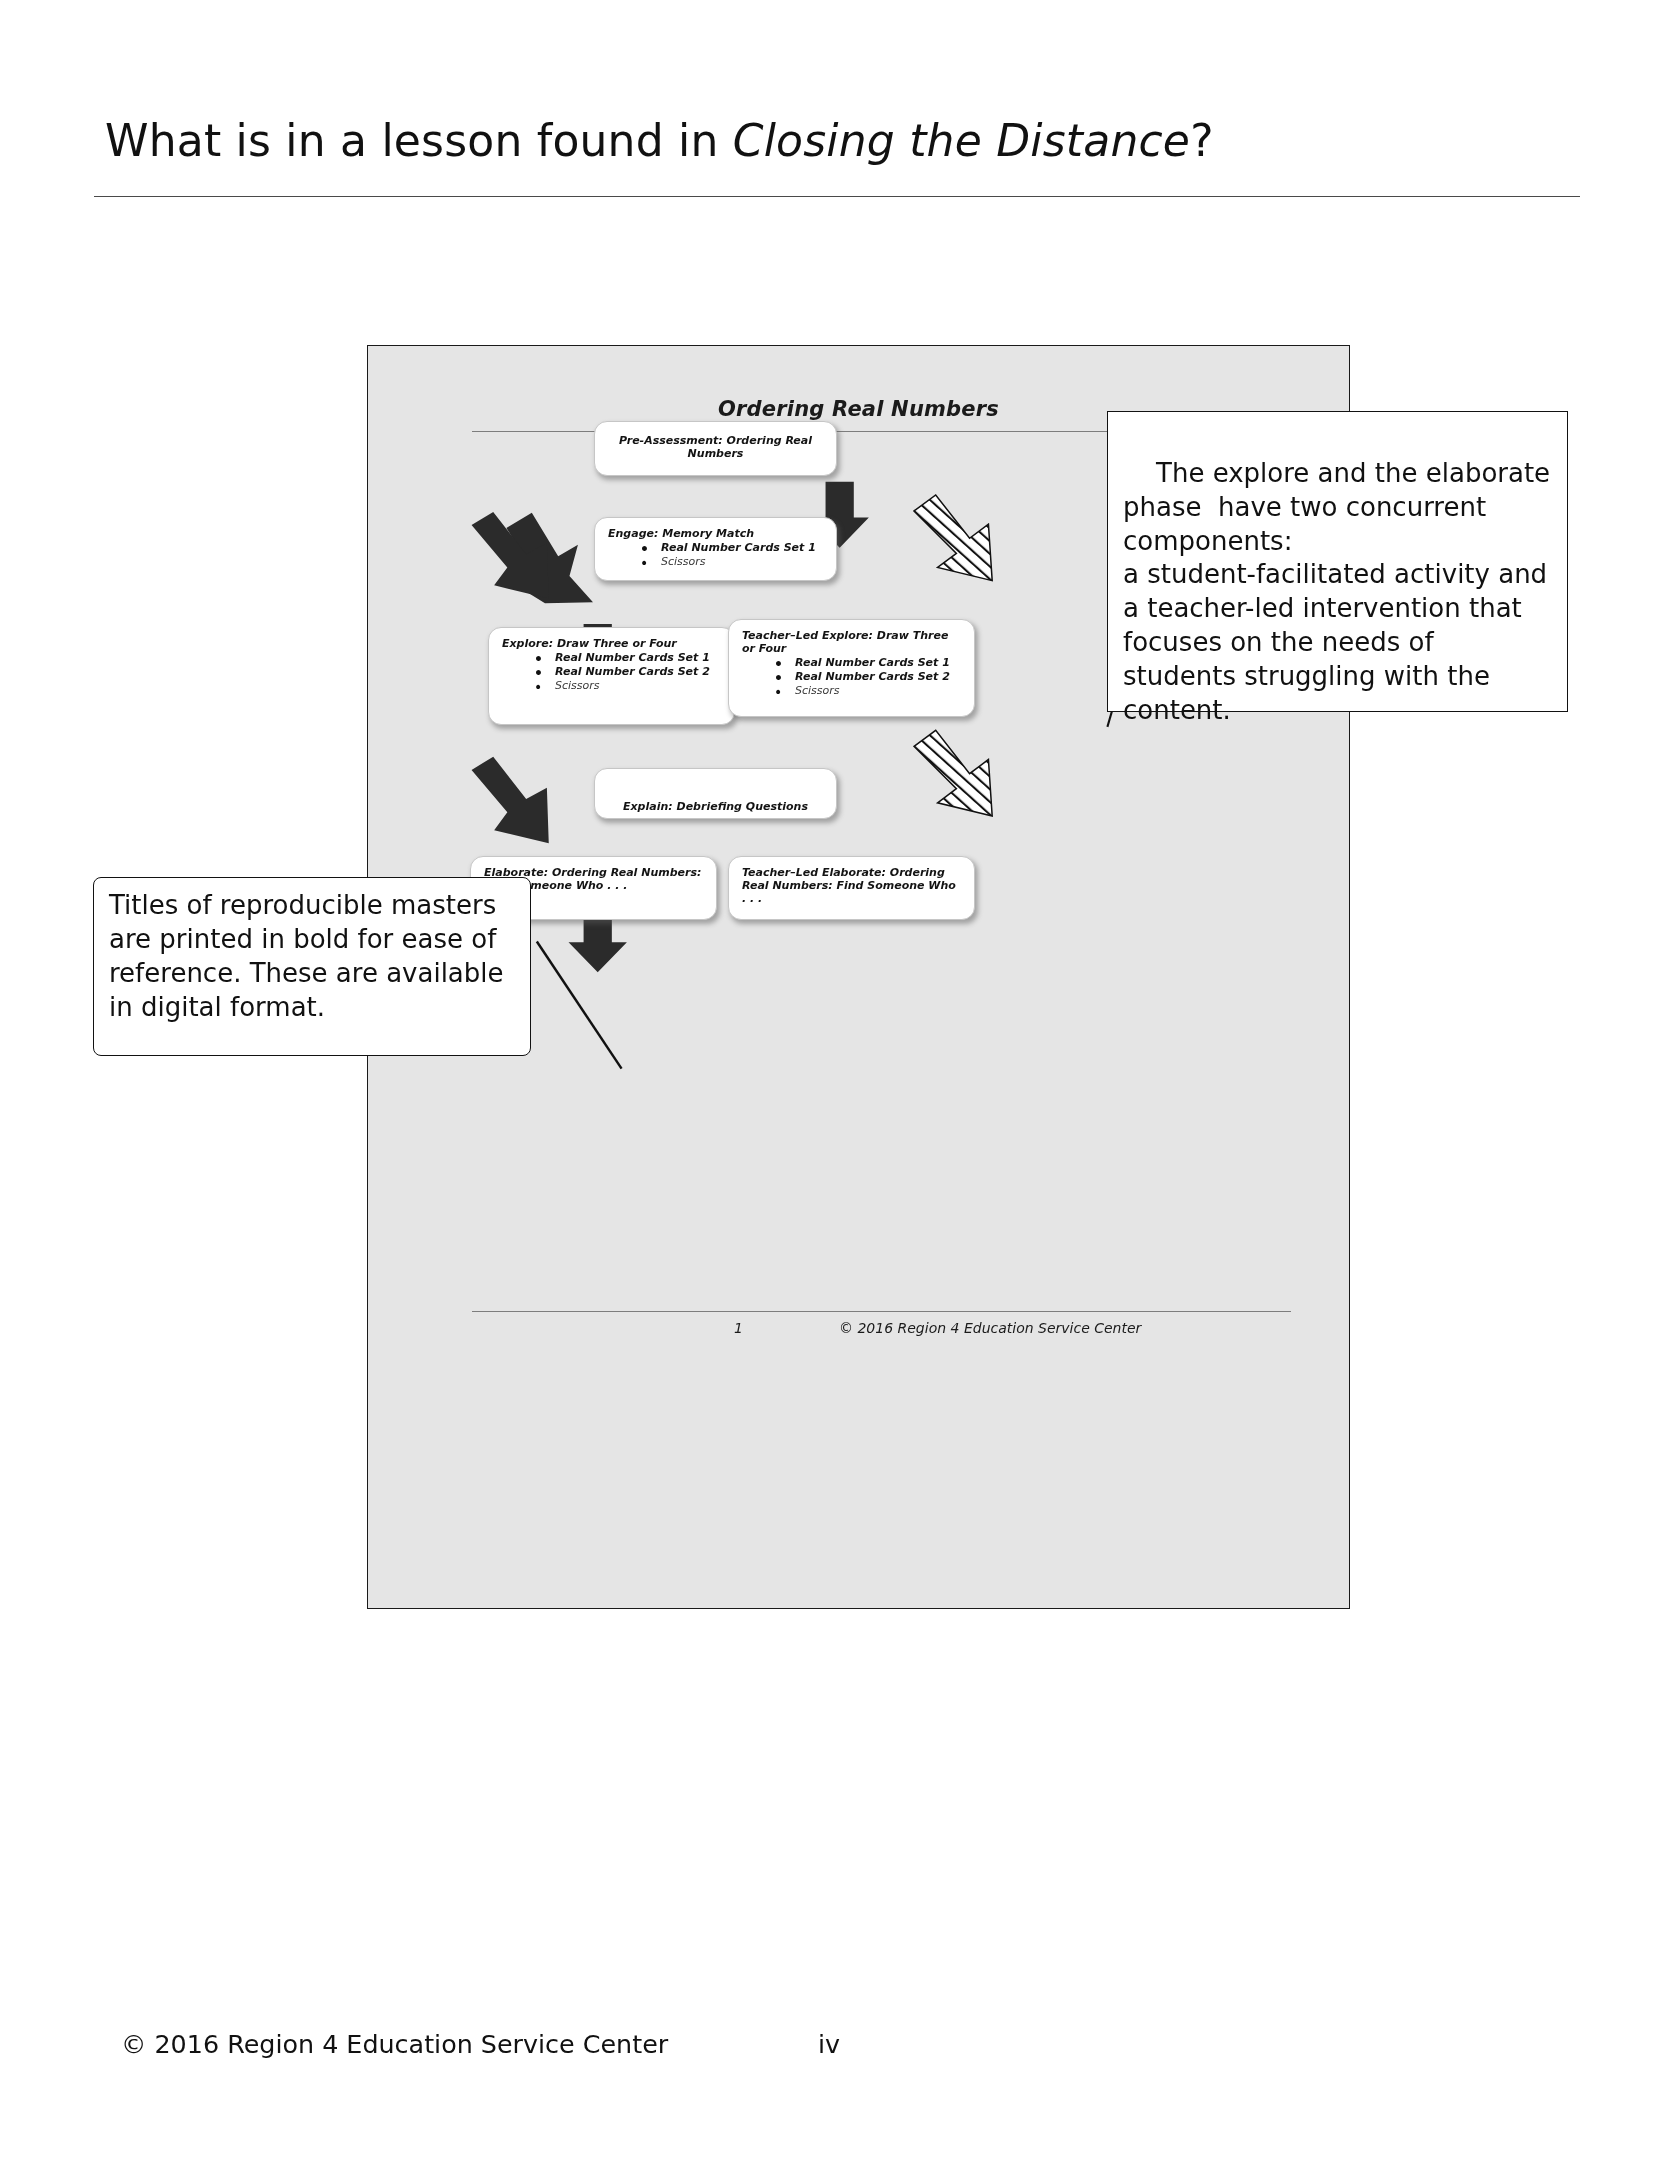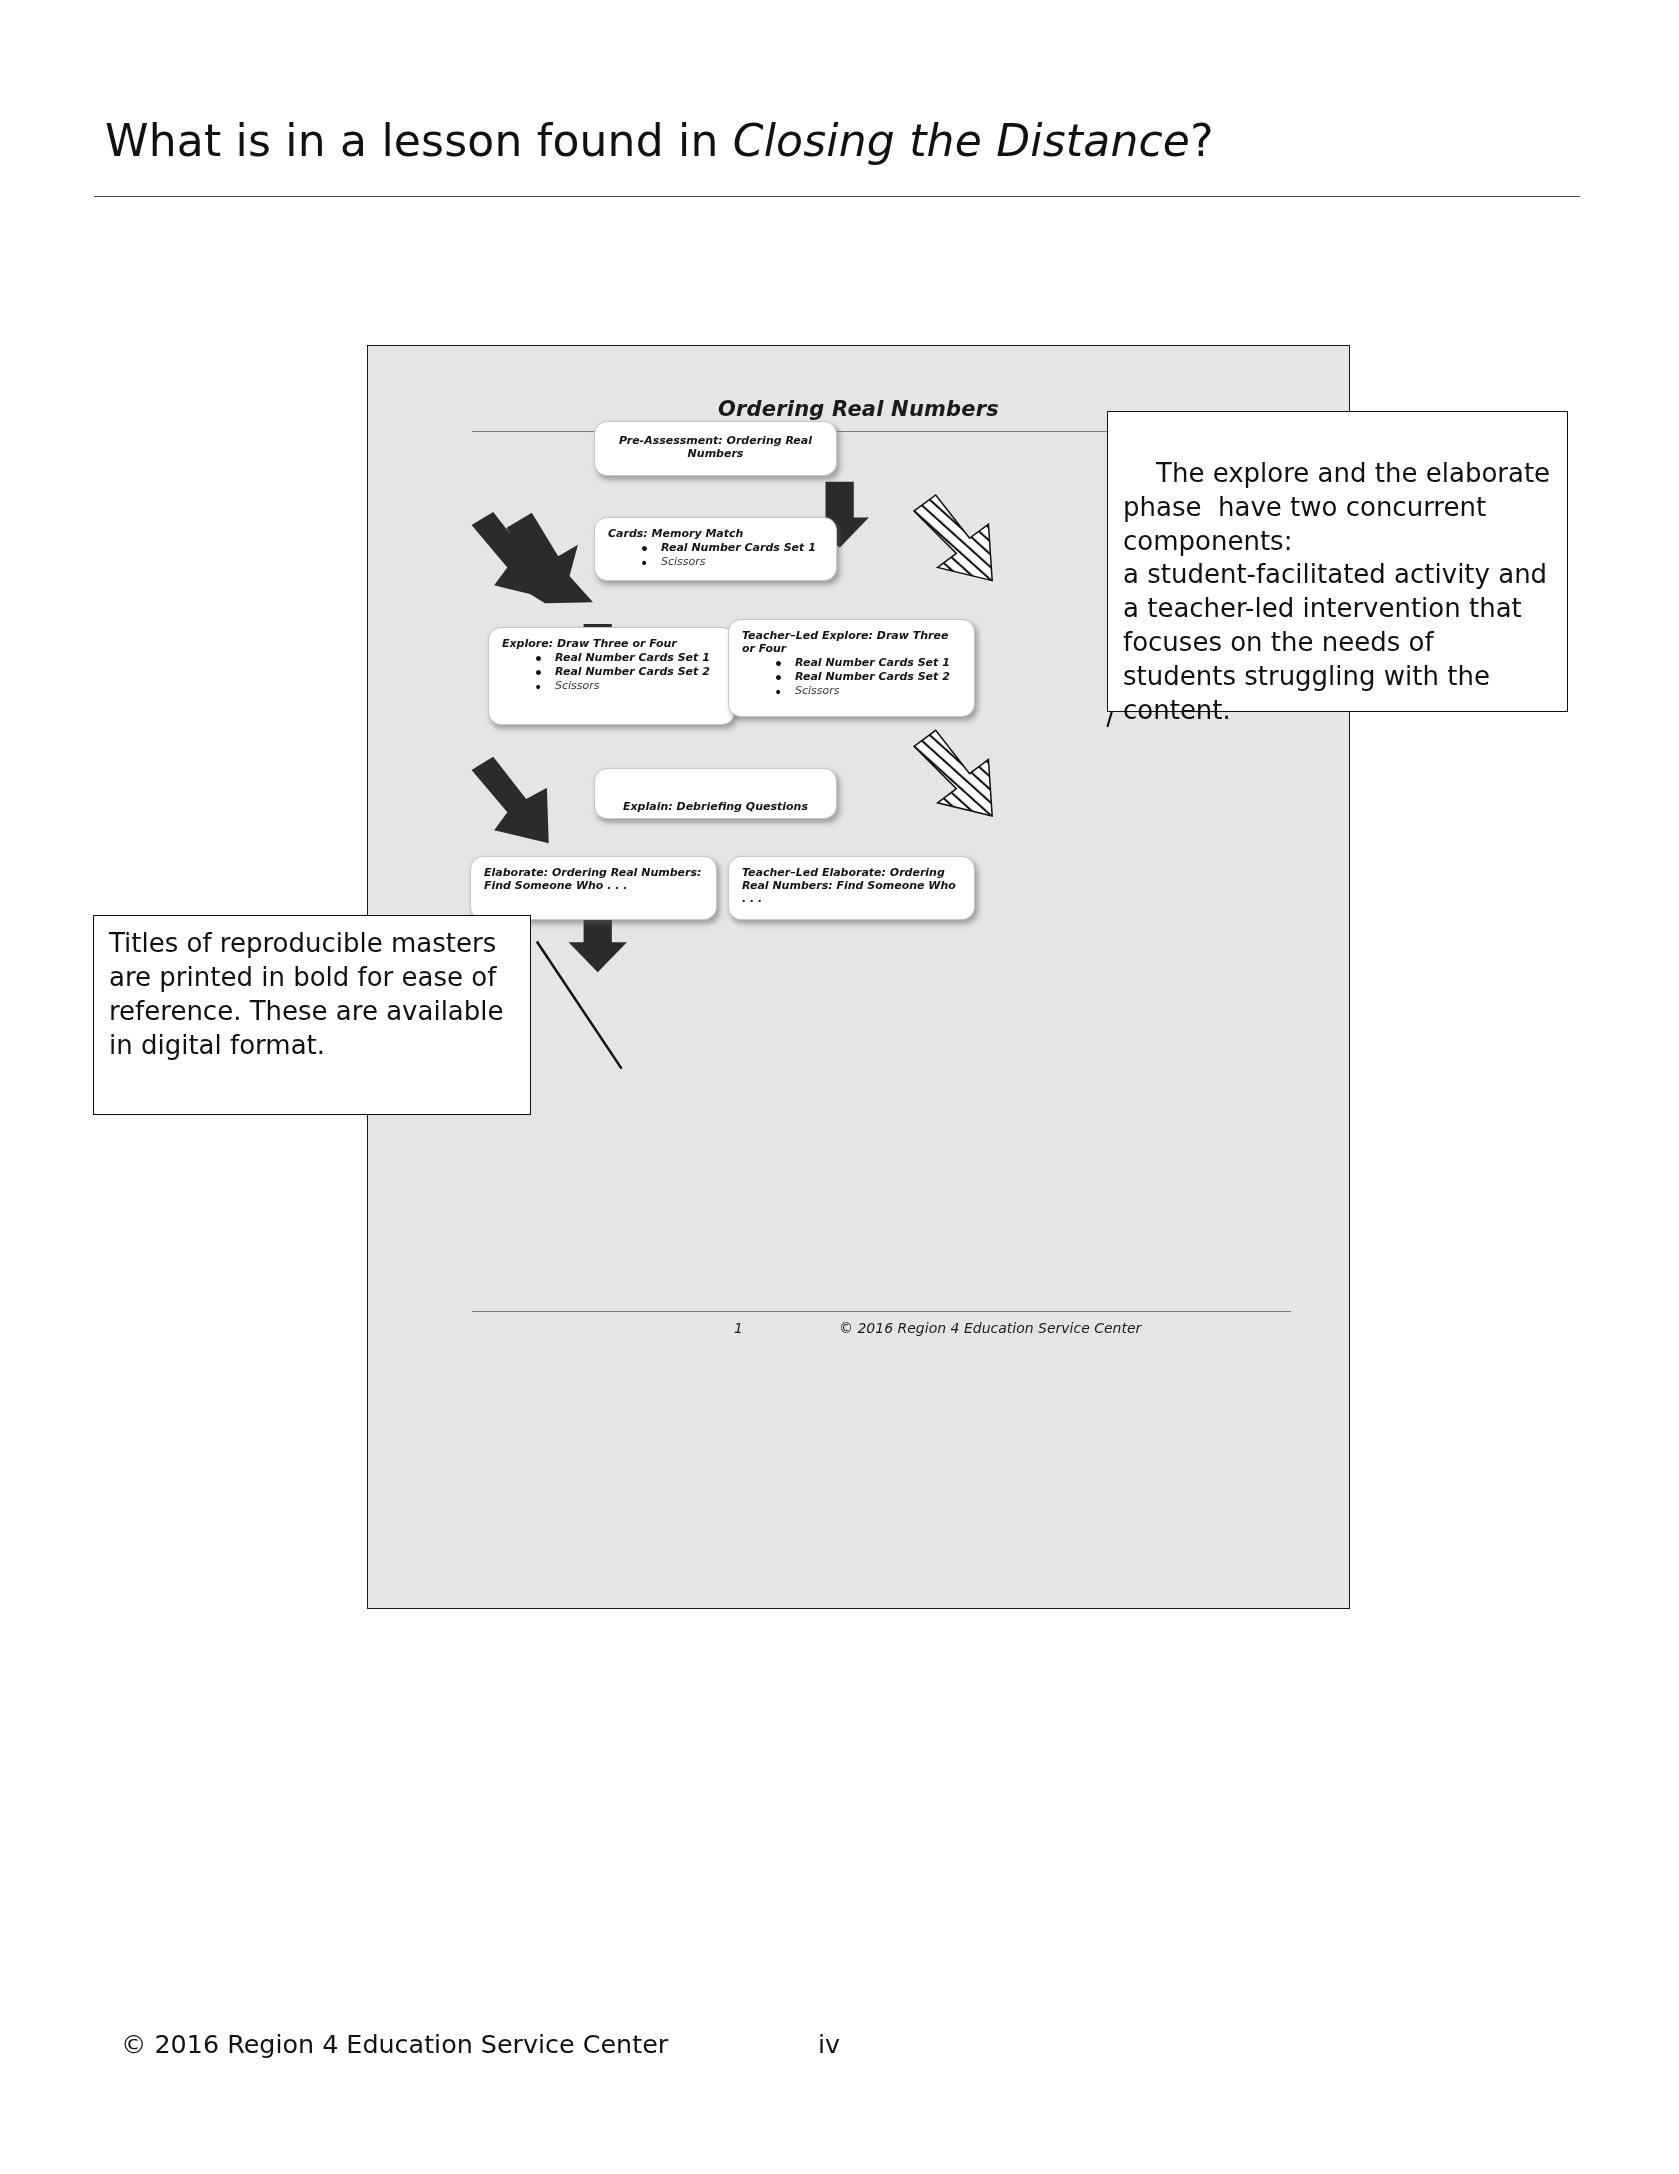--- a/index.html
+++ b/index.html
@@ -227,21 +227,21 @@
       <g>
         <polygon points="229,295 259,295 259,333 275,333 244,365 213,333 229,333" fill="#2b2b2b" transform="translate(0,300)"></polygon>
       </g>
     </svg>
 
     <div class="fbox center" style="left:226px; top:75px; width:243px; height:55px; padding-top:13px;">
       <div class="hdr">Pre-Assessment: Ordering Real Numbers</div>
     </div>
 
     <div class="fbox" style="left:226px; top:171px; width:243px; height:64px;">
-      <div class="hdr">Cards: Memory Match</div>
+      <div class="hdr">Engage: Memory Match</div>
       <ul>
         <li>Real Number Cards Set 1</li>
         <li class="reg">Scissors</li>
       </ul>
     </div>
 
     <div class="fbox" style="left:120px; top:281px; width:247px; height:98px;">
       <div class="hdr">Explore: Draw Three or Four</div>
       <ul>
         <li>Real Number Cards Set 1</li>
@@ -282,21 +282,21 @@
   <svg class="overlay" viewBox="0 0 1784 2309">
     <line x1="1176" y1="772" x2="1268" y2="455" stroke="#111" stroke-width="2.2"></line>
     <line x1="660" y1="1135" x2="570" y2="1000" stroke="#111" stroke-width="2.6"></line>
   </svg>
 
   <div class="callout" style="left:1107px; top:411px; width:461px; height:301px; white-space:pre-wrap;">
     <span>The explore and the elaborate phase  have two concurrent components:
 a student-facilitated activity and a teacher-led intervention that focuses on the needs of students struggling with the content.</span>
   </div>
 
-  <div class="callout" style="left:93px; top:915px; width:438px; height:200px;">
+  <div class="callout" style="left:93px; top:877px; width:438px; height:179px;border-radius:8px;">
     <span>Titles of reproducible masters are printed in bold for ease of reference. These are available in digital format.</span>
   </div>
 
   <div class="slide-foot">
     <span>© 2016 Region 4 Education Service Center</span>
     <span class="roman">iv</span>
   </div>
 
 </div>
 

